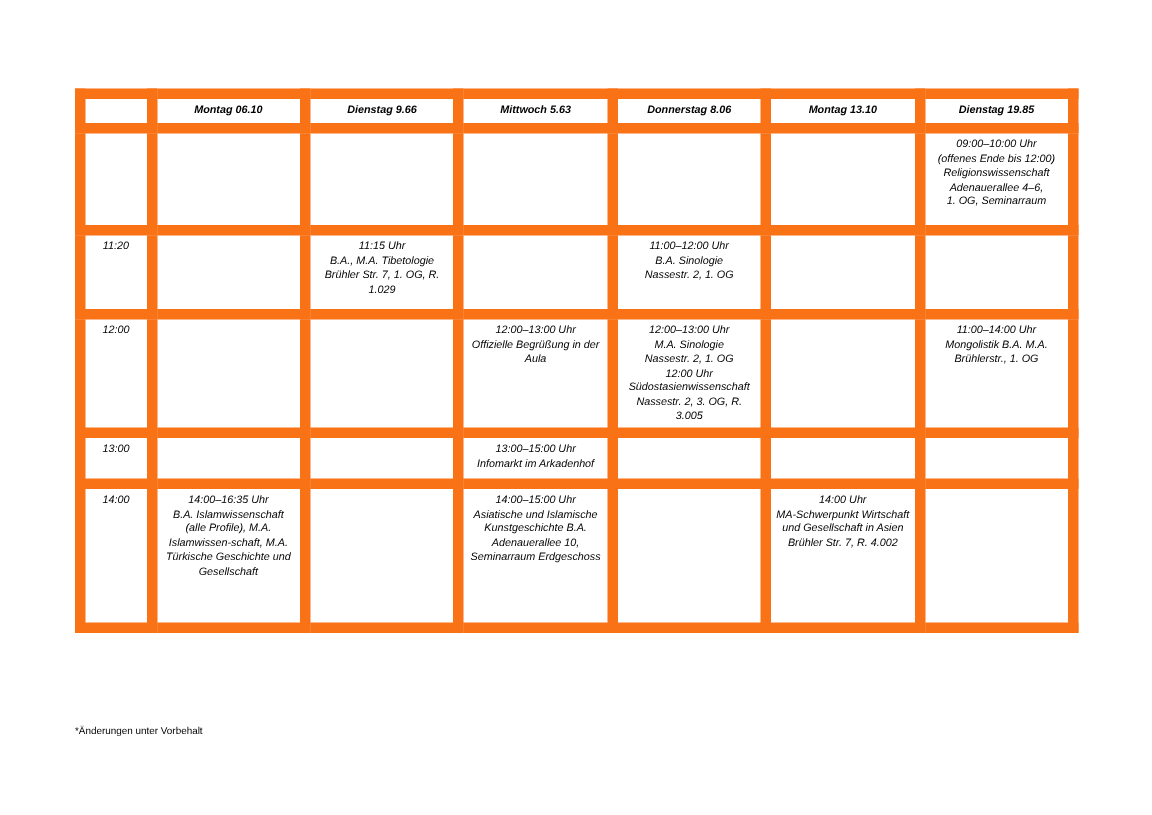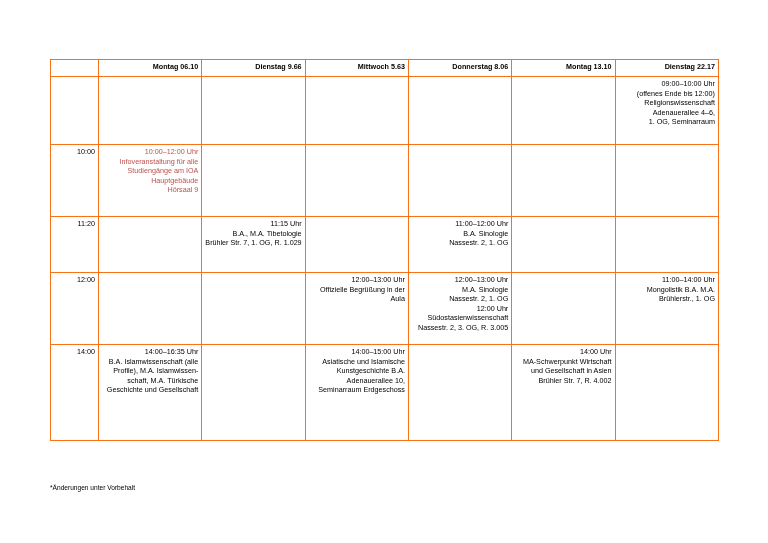--- a/index.html
+++ b/index.html
@@ -27,27 +27,28 @@
     left: 50px;
     top: 59px;
     width: 669px;
   }
   table.schedule {
     border-collapse: collapse;
     width: 669px;
     table-layout: fixed;
   }
   table.schedule td, table.schedule th {
-    border: 1px solid #f97316;
+    border: 7px solid #f97316;
     vertical-align: top;
     padding: 2px 3px 3px 3px;
     font-size: 7.2px;
     line-height: 1.33;
     font-weight: normal;
-    text-align: right;
+    text-align: center;
+    font-style: italic;
   }
   table.schedule th {
     font-weight: bold;
     font-size: 7.2px;
     height: 11px;
   }
   col.c-time { width: 39px; }
   col.c-day { width: 84px; }
   .cell-text {
     white-space: pre-line;
@@ -84,21 +85,21 @@
           <col class="c-day">
       </colgroup>
       <thead>
         <tr>
           <th></th>
           <th>Montag 06.10</th>
           <th>Dienstag 9.66</th>
           <th>Mittwoch 5.63</th>
           <th>Donnerstag 8.06</th>
           <th>Montag 13.10</th>
-          <th>Dienstag 22.17</th>
+          <th>Dienstag 19.85</th>
         </tr>
       </thead>
       <tbody>
 
         <tr style="height:68px">
           <td class="time-label"></td>
           <td>
               <span class="cell-text"></span>
             </td>
           <td>
@@ -115,44 +116,20 @@
             </td>
           <td>
               <span class="cell-text">09:00–10:00 Uhr
 (offenes Ende bis 12:00)
 Religionswissenschaft
 Adenauerallee 4–6,
 1. OG, Seminarraum</span>
             </td>
         </tr>
 
-        <tr style="height:72px">
-          <td class="time-label">10:00</td>
-          <td>
-              <span class="cell-text hl">10:00–12:00 Uhr
-Infoveranstaltung für alle Studiengänge am IOA
-Hauptgebäude
-Hörsaal 9</span>
-            </td>
-          <td>
-              <span class="cell-text"></span>
-            </td>
-          <td>
-              <span class="cell-text"></span>
-            </td>
-          <td>
-              <span class="cell-text"></span>
-            </td>
-          <td>
-              <span class="cell-text"></span>
-            </td>
-          <td>
-              <span class="cell-text"></span>
-            </td>
-        </tr>
 
         <tr style="height:56px">
           <td class="time-label">11:20</td>
           <td>
               <span class="cell-text"></span>
             </td>
           <td>
               <span class="cell-text">11:15 Uhr
 B.A., M.A. Tibetologie
 Brühler Str. 7, 1. OG, R. 1.029</span>
@@ -196,20 +173,42 @@
           <td>
               <span class="cell-text"></span>
             </td>
           <td>
               <span class="cell-text">11:00–14:00 Uhr
 Mongolistik B.A. M.A.
 Brühlerstr., 1. OG</span>
             </td>
         </tr>
 
+        <tr style="height:34px">
+          <td class="time-label">13:00</td>
+          <td>
+              <span class="cell-text"></span>
+            </td>
+          <td>
+              <span class="cell-text"></span>
+            </td>
+          <td>
+              <span class="cell-text">13:00–15:00 Uhr
+Infomarkt im Arkadenhof</span>
+            </td>
+          <td>
+              <span class="cell-text"></span>
+            </td>
+          <td>
+              <span class="cell-text"></span>
+            </td>
+          <td>
+              <span class="cell-text"></span>
+            </td>
+        </tr>
 
         <tr style="height:96px">
           <td class="time-label">14:00</td>
           <td>
               <span class="cell-text">14:00–16:35 Uhr
 B.A. Islamwissenschaft (alle Profile), M.A. Islamwissen-schaft, M.A. Türkische Geschichte und Gesellschaft</span>
             </td>
           <td>
               <span class="cell-text"></span>
             </td>

